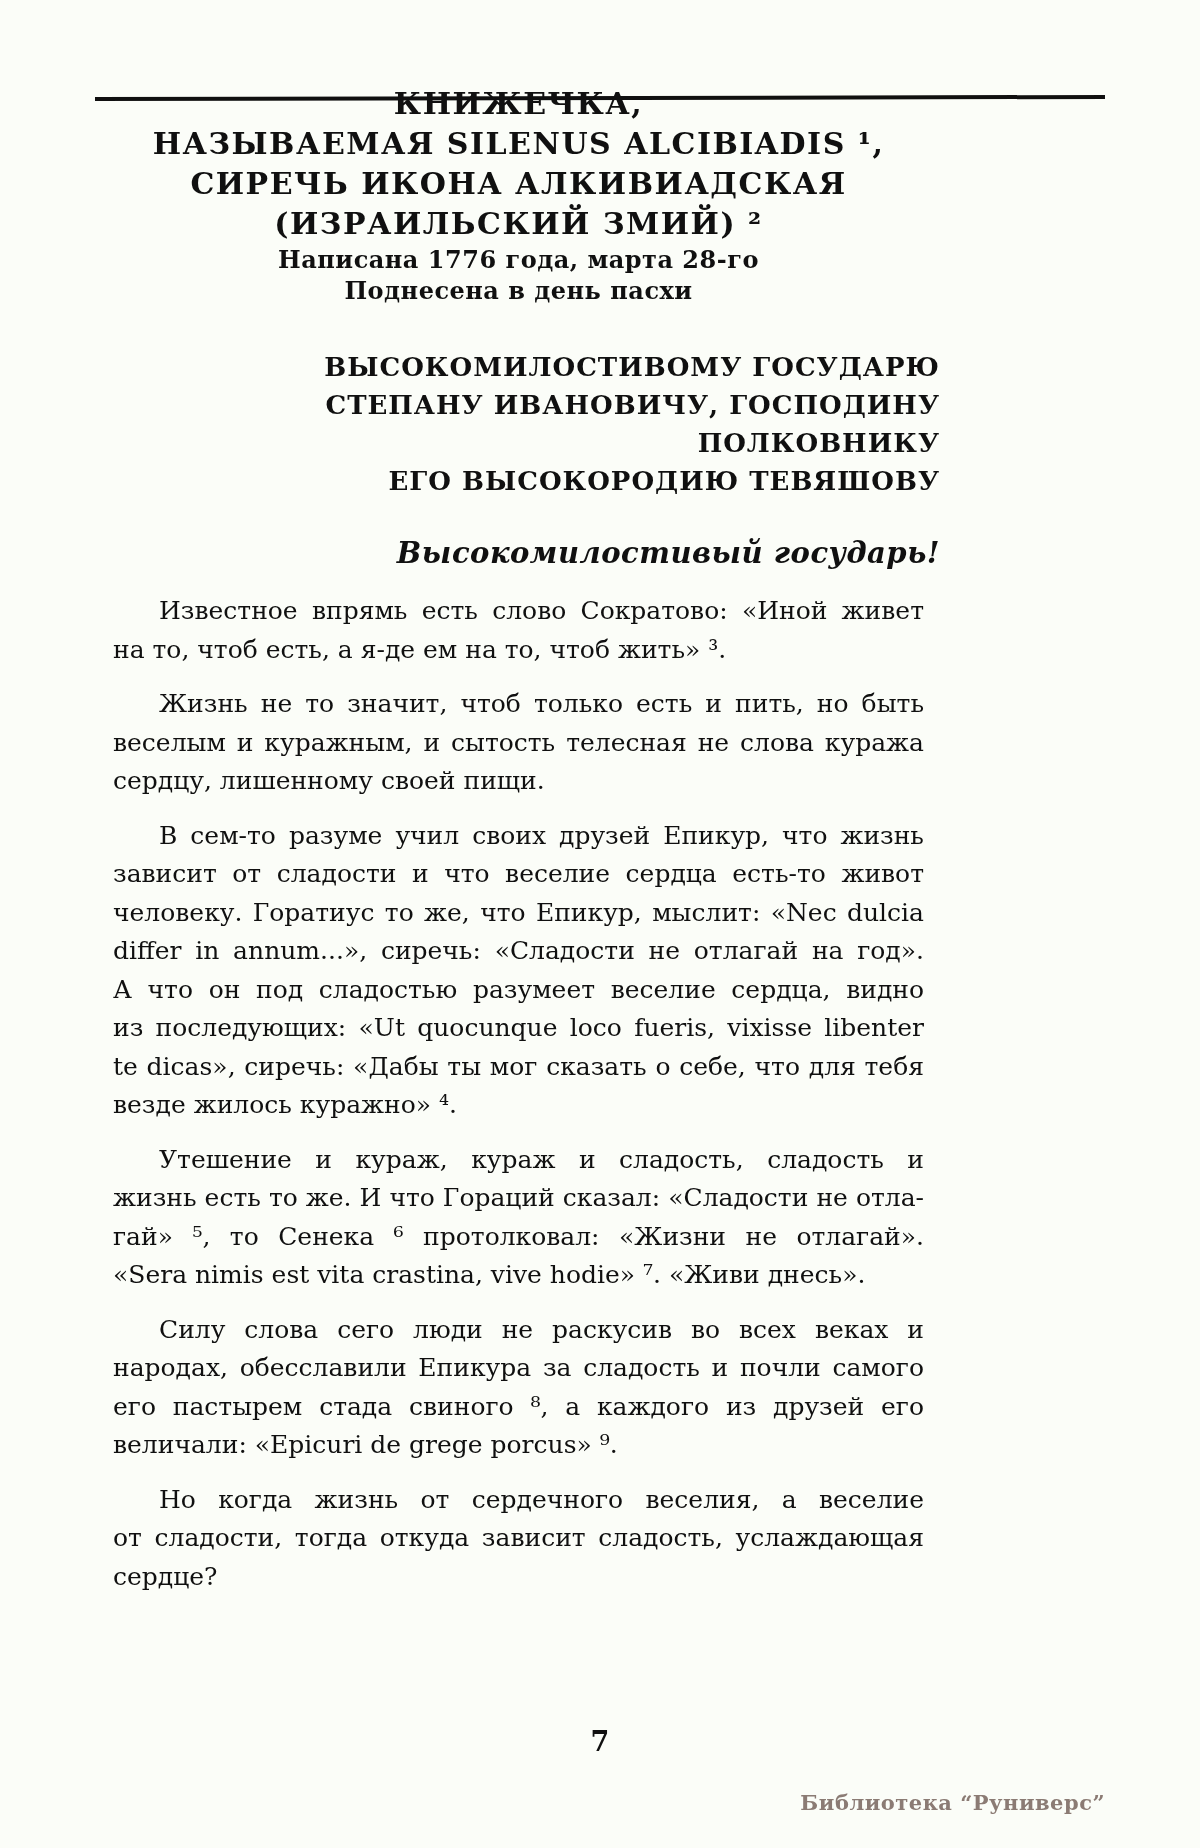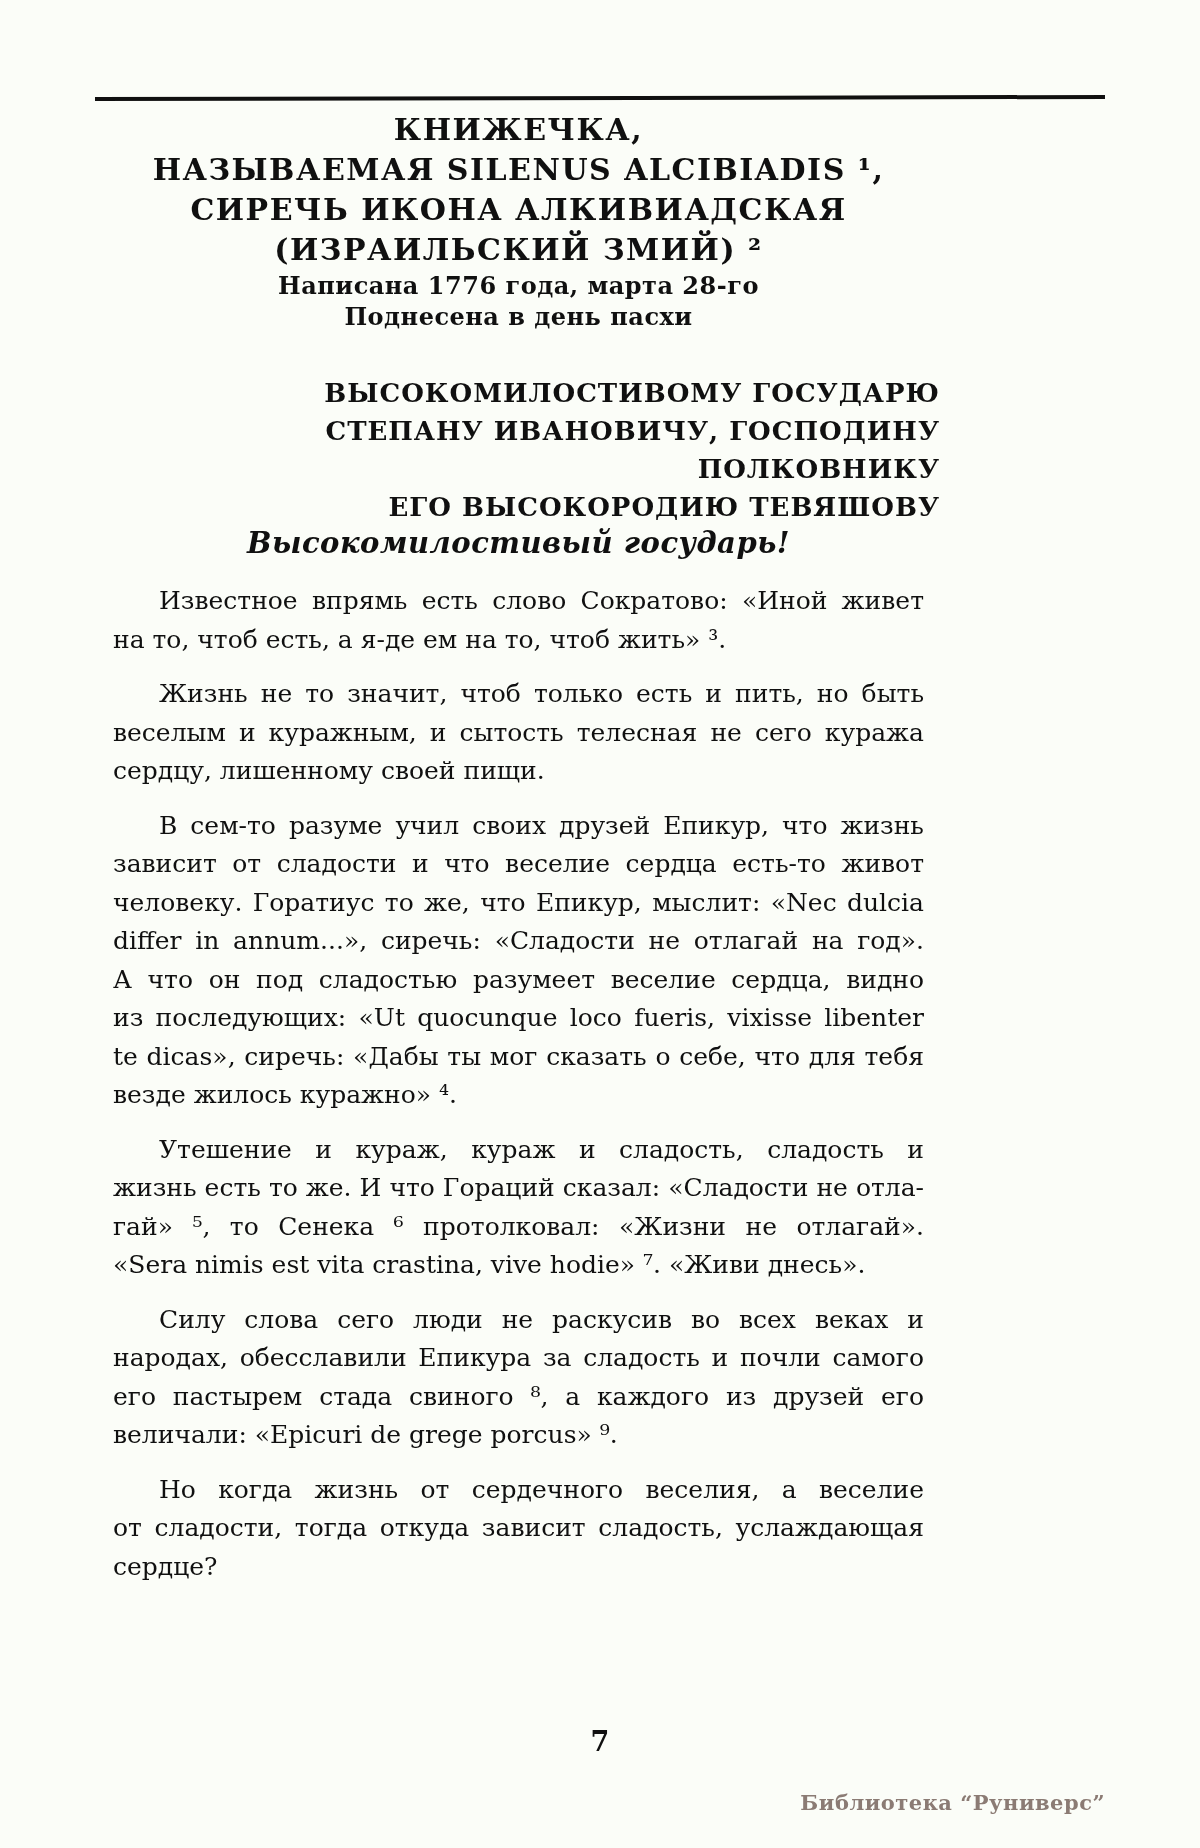--- a/index.html
+++ b/index.html
@@ -30,21 +30,21 @@
     background: var(--ink);
     transform: rotate(-0.12deg);
   }
   .column {
     position: absolute;
     left: 97px;
     top: 0;
     width: 843px;
   }
   .title {
-    margin-top: 110px;
+    margin-top: 84px;
     text-align: center;
     font-weight: bold;
     font-size: 30px;
     line-height: 40px;
     letter-spacing: 1.5px;
   }
   .subtitle {
     text-align: center;
     font-weight: bold;
     font-size: 24px;
@@ -53,21 +53,22 @@
   }
   .dedication {
     margin-top: 42px;
     text-align: right;
     font-weight: bold;
     font-size: 26px;
     line-height: 38px;
     letter-spacing: 1px;
   }
   .salutation {
-    text-align: center;
+    margin-top: 36px;
+    text-align: right;
     font-style: italic;
     font-weight: bold;
     font-size: 29px;
     line-height: 34px;
     letter-spacing: 0.5px;
   }
   .body-text {
     margin-top: 22px;
     font-size: 25px;
     line-height: 38.5px;
@@ -122,21 +123,21 @@
         <div class="hline">ЕГО ВЫСОКОРОДИЮ ТЕВЯШОВУ</div>
       </div>
     <div class="salutation">Высокомилостивый государь!</div>
     <div class="body-text">
         <div class="para">
           <div class="bline first">Известное впрямь есть слово Сократово: «Иной живет</div>
           <div class="bline last">на то, чтоб есть, а я-де ем на то, чтоб жить» ³.</div>
         </div>
         <div class="para">
           <div class="bline first">Жизнь не то значит, чтоб только есть и пить, но быть</div>
-          <div class="bline">веселым и куражным, и сытость телесная не сего куража</div>
+          <div class="bline">веселым и куражным, и сытость телесная не слова куража</div>
           <div class="bline last">сердцу, лишенному своей пищи.</div>
         </div>
         <div class="para">
           <div class="bline first">В сем-то разуме учил своих друзей Епикур, что жизнь</div>
           <div class="bline">зависит от сладости и что веселие сердца есть-то живот</div>
           <div class="bline">человеку. Горатиус то же, что Епикур, мыслит: «Nec dulcia</div>
           <div class="bline">differ in annum...», сиречь: «Сладости не отлагай на год».</div>
           <div class="bline">А что он под сладостью разумеет веселие сердца, видно</div>
           <div class="bline">из последующих: «Ut quocunque loco fueris, vixisse libenter</div>
           <div class="bline">te dicas», сиречь: «Дабы ты мог сказать о себе, что для тебя</div>

